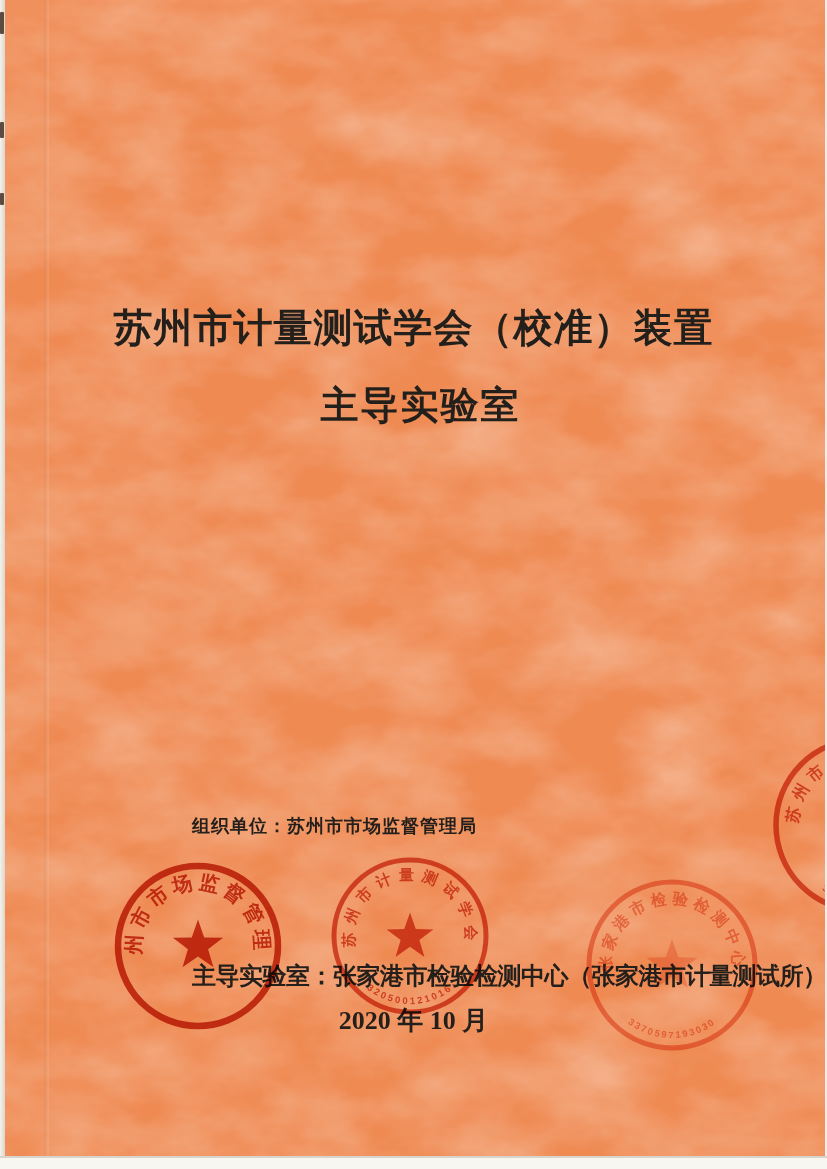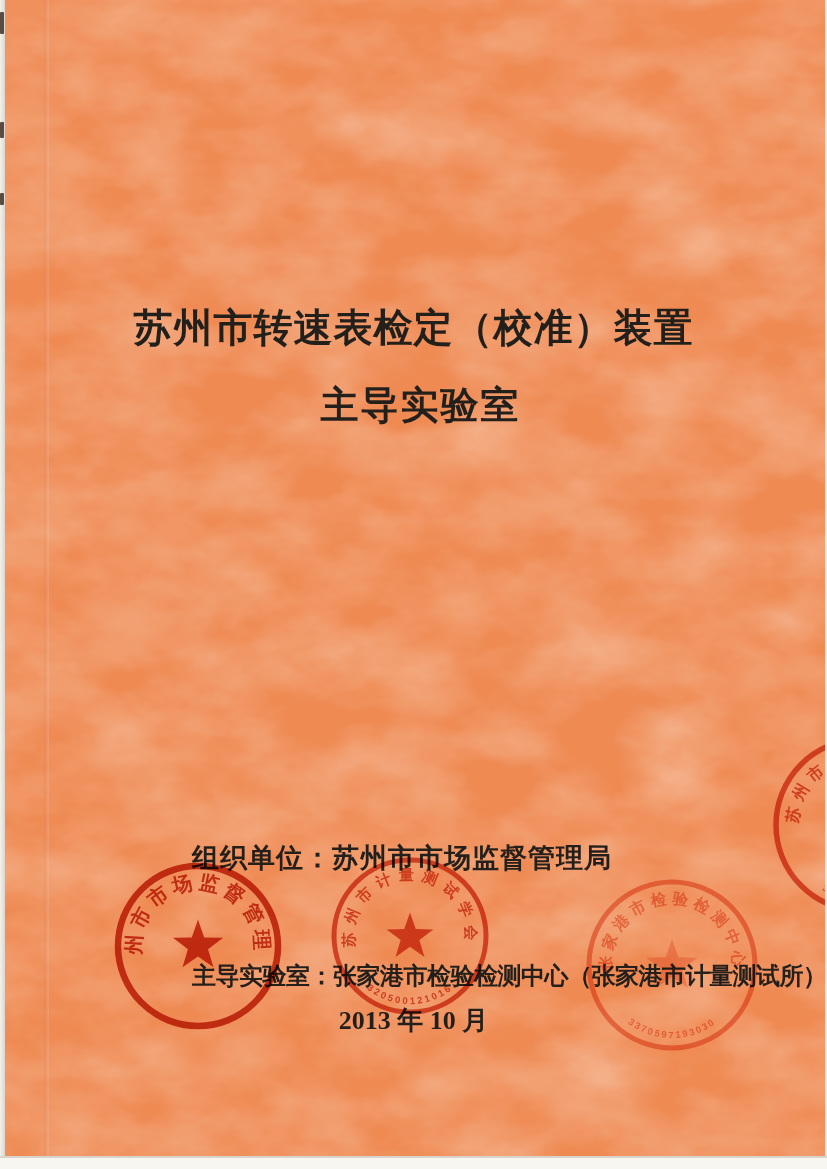--- a/index.html
+++ b/index.html
@@ -22,21 +22,21 @@
   .texture { position:absolute; left:0; top:0; z-index:1; pointer-events:none; }
 
   
   .title-block { position:absolute; left:0; top:301px; width:100%; text-align:center; z-index:3; }
   .title-line1 { margin:0; font-size:39px; font-weight:bold; letter-spacing:1px;
     color:var(--title-ink,#231f1b); }
   .title-line2 { margin:25px 0 0 14px; font-size:38px; font-weight:bold; letter-spacing:2px;
     color:var(--title-ink,#231f1b); }
   .info-line { position:absolute; left:192px; margin:0; font-weight:bold;
     color:#241f1a; z-index:3; white-space:nowrap; }
-  .info-1 { top:840px; font-size:27px; letter-spacing:1px; }
+  .info-1 { top:814px; font-size:18px; letter-spacing:1px; }
   .info-2 { top:913px; font-size:26px; letter-spacing:1px; }
   .info-3 { top:960px; font-size:24px; letter-spacing:-0.5px; }
   .date-line { position:absolute; left:0; top:1003px; width:100%; text-align:center;
     font-family:"Liberation Serif", serif; font-size:26px; font-weight:bold;
     color:#241f1a; z-index:3; margin:0; }
 
   
   .seal { position:absolute; mix-blend-mode:multiply; z-index:5; }
   .seal svg text { font-family:"Liberation Sans", sans-serif; font-weight:bold; }
   .seal-market   { left:95px;  top:845px; opacity:0.90; color:var(--seal-red-strong,#c63715); }
@@ -53,27 +53,27 @@
     <filter id="leather">
       <feTurbulence type="fractalNoise" baseFrequency="0.011 0.019" numOctaves="4" seed="8" result="n"></feTurbulence>
       <feColorMatrix in="n" type="matrix" values="0 0 0 0 1  0 0 0 0 0.96  0 0 0 0 0.9  0.55 0.55 0.55 0 -0.62"></feColorMatrix>
     </filter>
     <rect width="827" height="1169" filter="url(#leather)" opacity="0.5"></rect>
   </svg>
 
   <div class="crease"></div>
 
   <div class="title-block">
-    <h1 class="title-line1">苏州市转速表检定（校准）装置</h1>
+    <h1 class="title-line1">苏州市计量测试学会（校准）装置</h1>
     <h1 class="title-line2">主导实验室</h1>
   </div>
 
   <p class="info-line info-1">组织单位：苏州市市场监督管理局</p>
   <p class="info-line info-3">主导实验室：张家港市检验检测中心（张家港市计量测试所）</p>
-  <p class="date-line">2013 年 10 月</p>
+  <p class="date-line">2020 年 10 月</p>
 
   <div class="seal seal-market">
     <svg width="206" height="206" viewBox="0 0 206 206">
       <defs>
         <path id="arc1" d="M 49.4,120.4 A 57,57 0 1 1 156.6,120.4" fill="none"></path>
       </defs>
       <circle cx="103" cy="101" r="80" fill="none" stroke="currentColor" stroke-width="6.5"></circle>
       <polygon fill="currentColor" transform="translate(103,101) scale(0.88)" points="0,-30 7.05,-9.71 28.53,-9.27 11.41,3.71 17.63,24.27 0,12 -17.63,24.27 -11.41,3.71 -28.53,-9.27 -7.05,-9.71"></polygon>
       <text font-size="20" letter-spacing="4.5" fill="currentColor">
         <textPath href="#arc1" startOffset="50%" text-anchor="middle">苏州市市场监督管理局</textPath>

